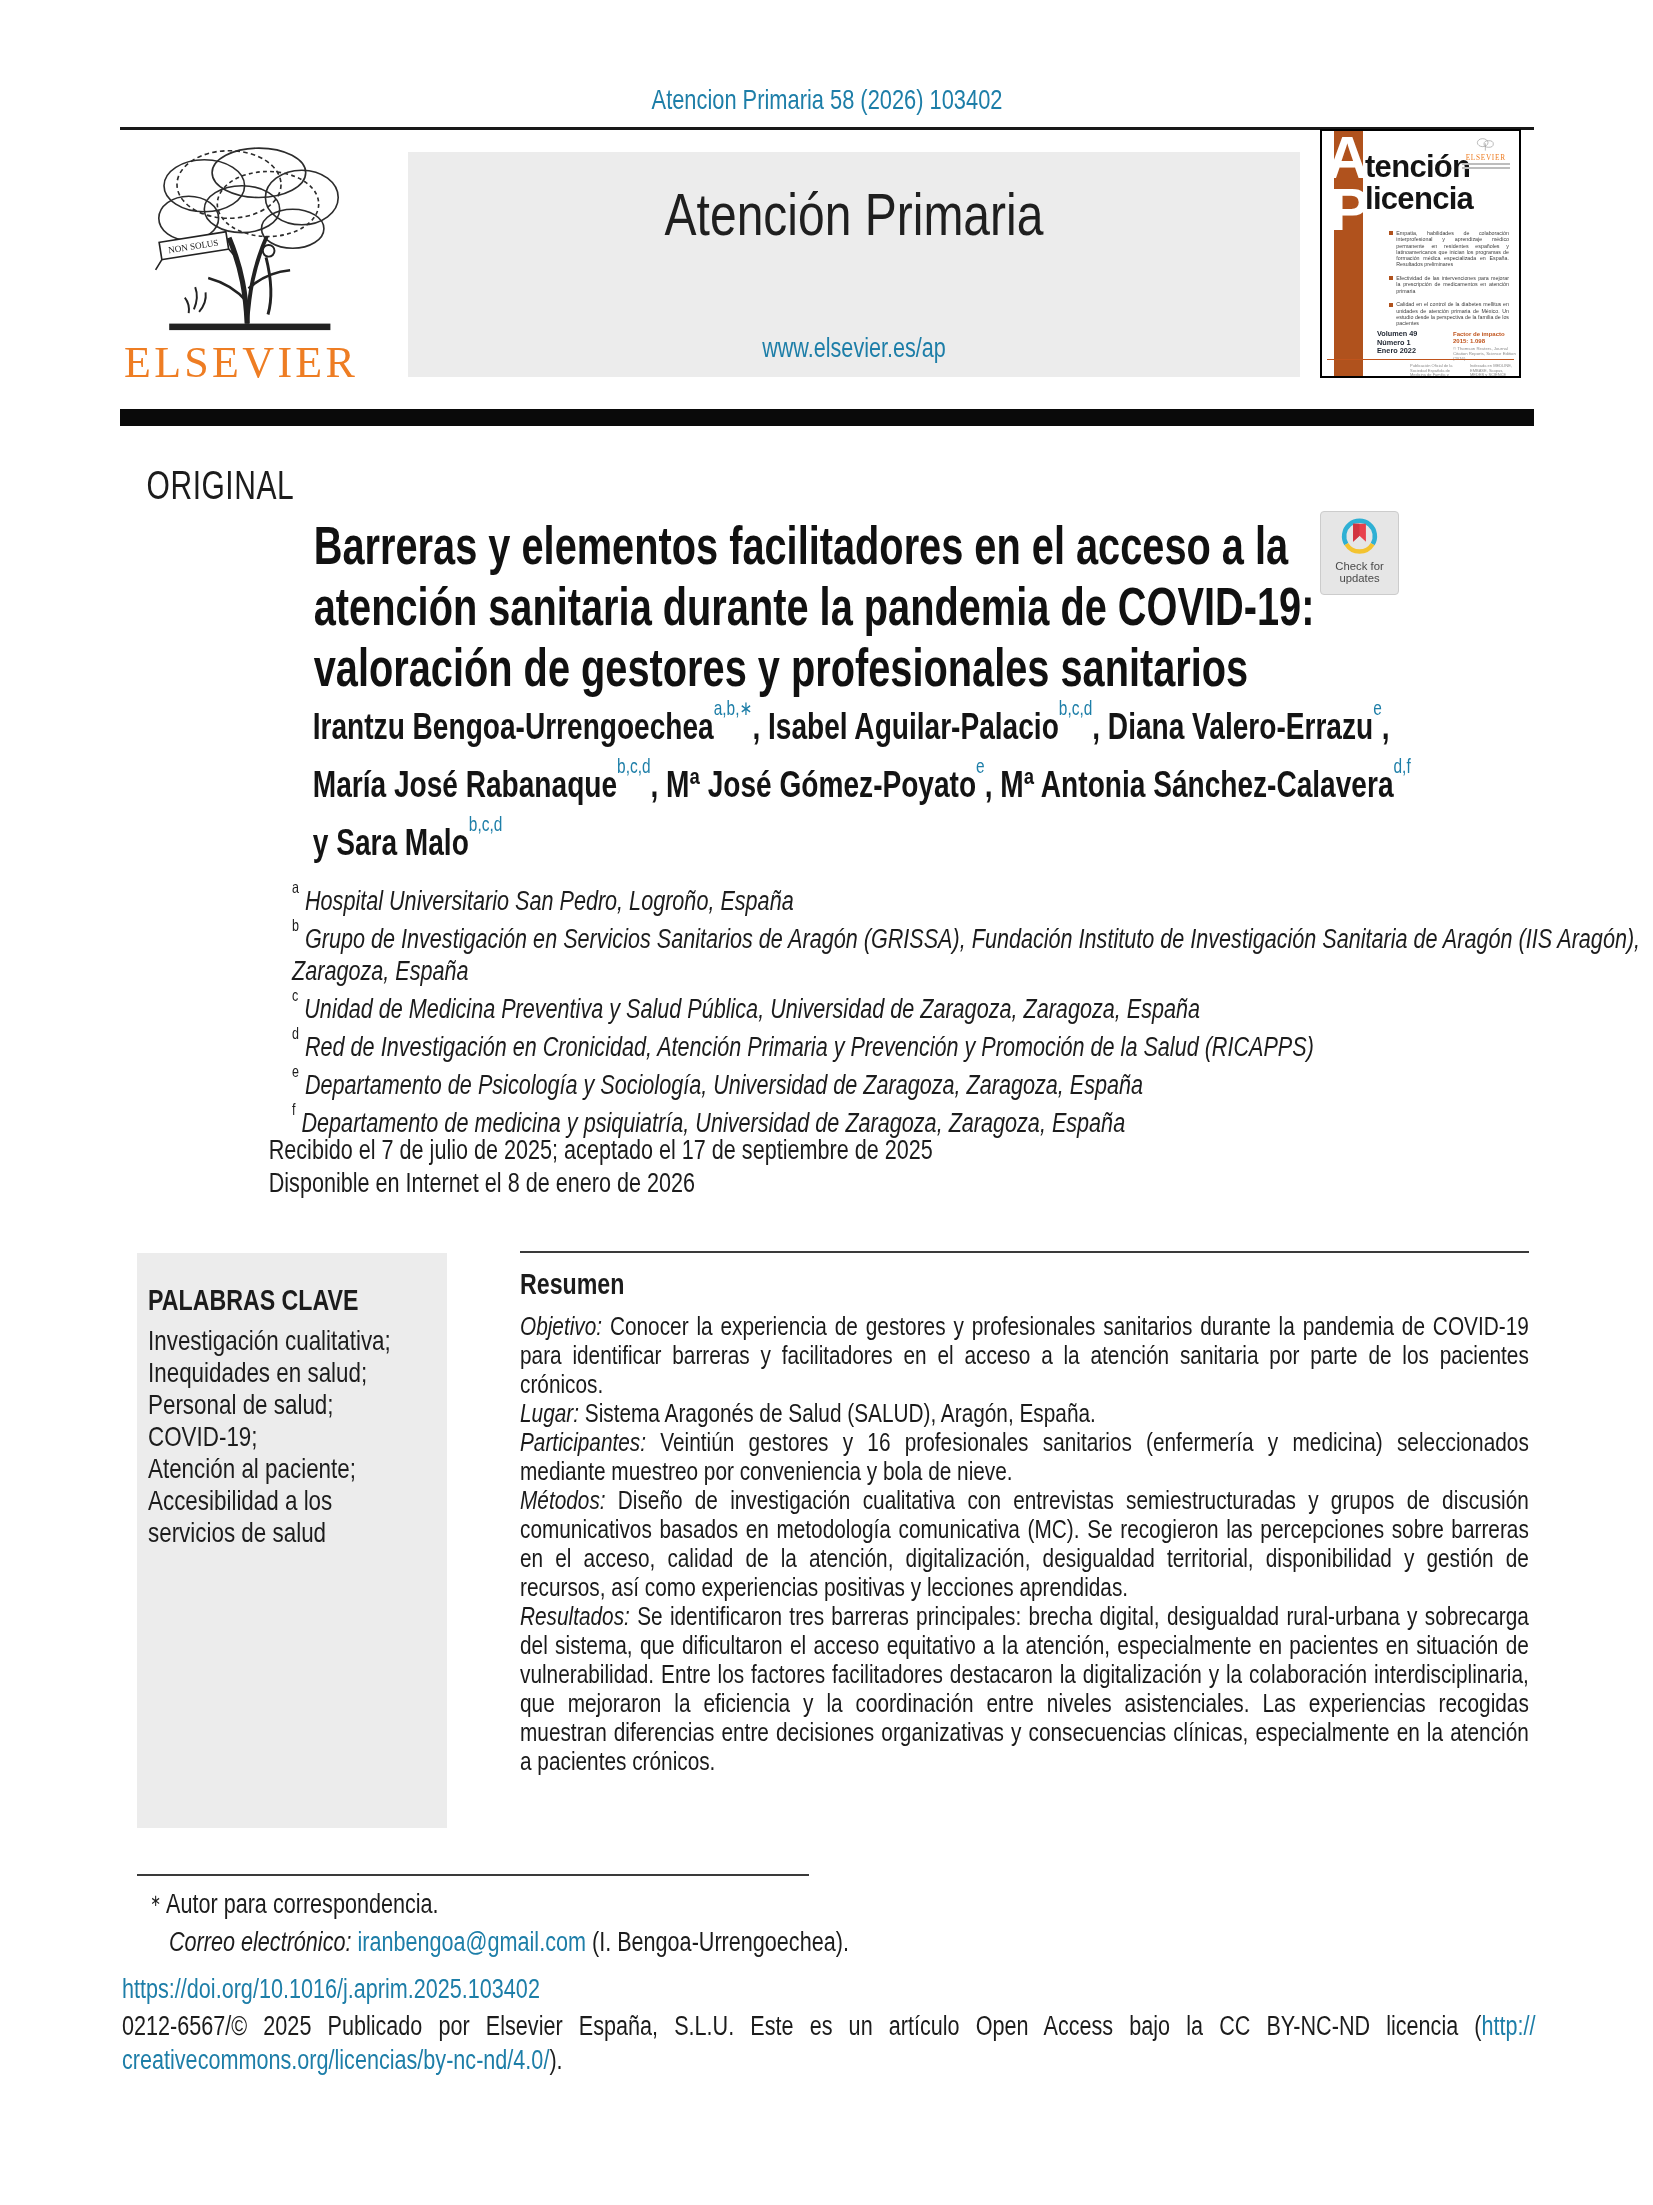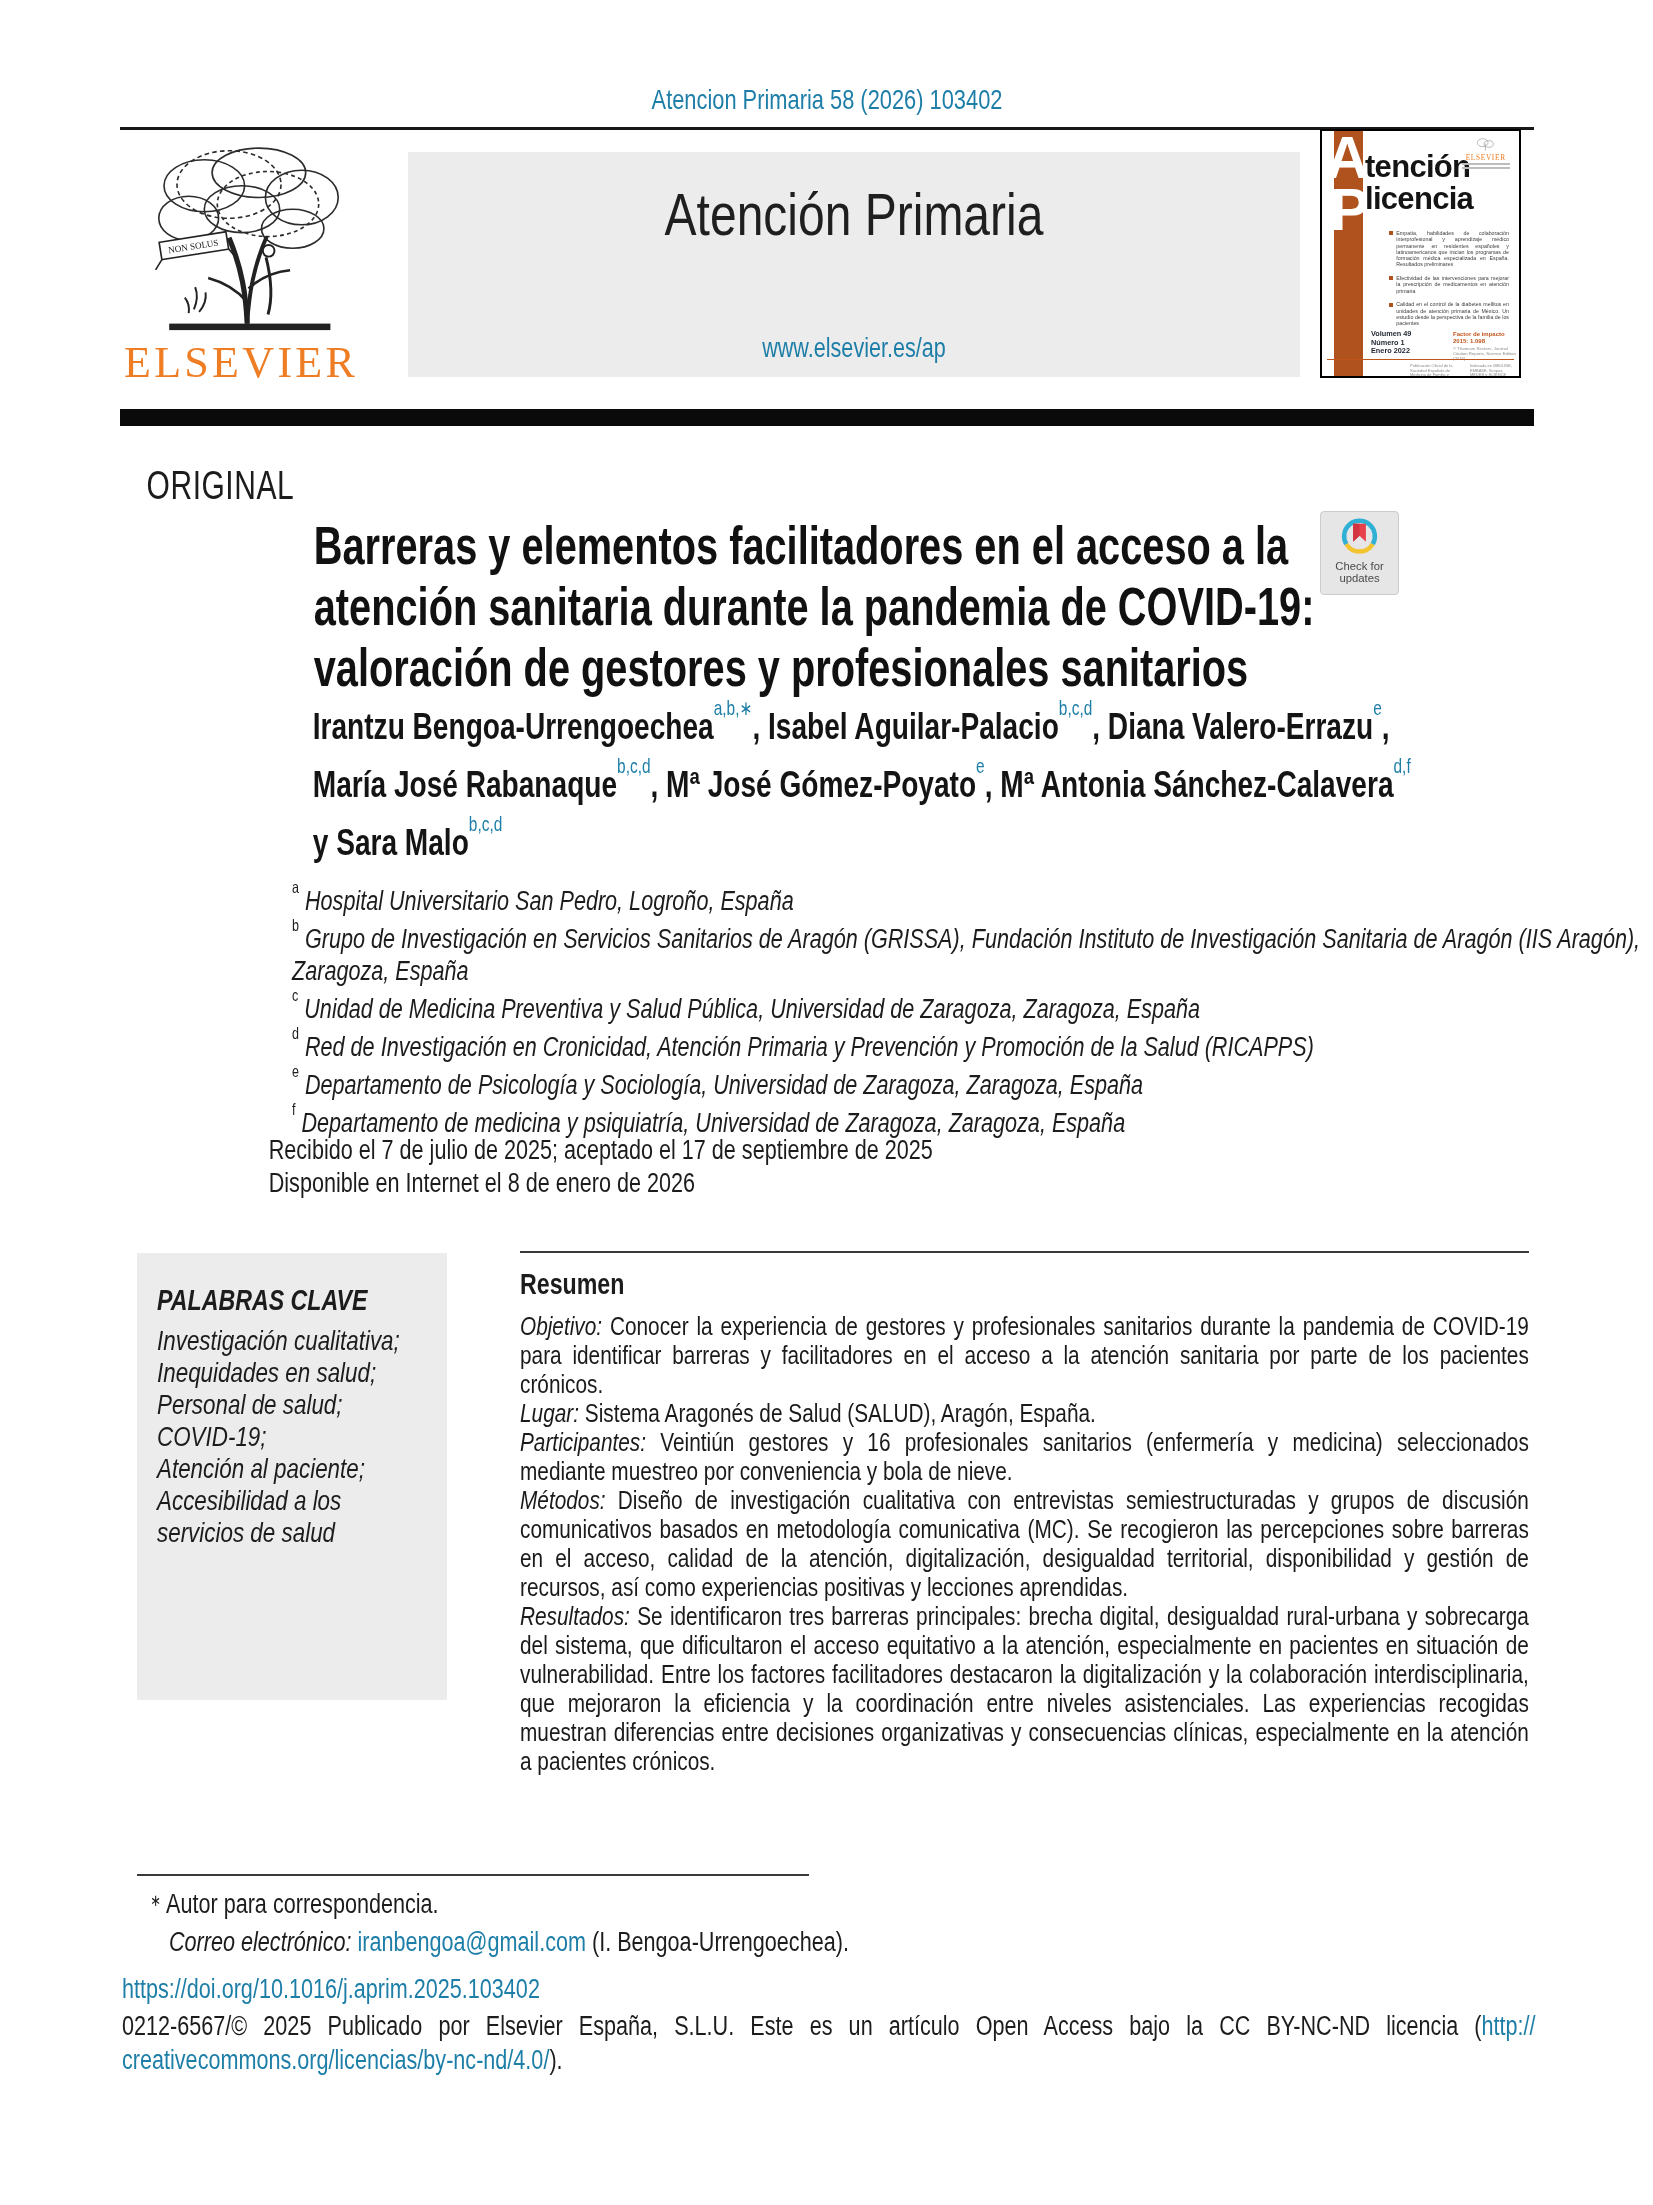--- a/index.html
+++ b/index.html
@@ -39,21 +39,21 @@
   .cov-P{position:absolute;left:8px;top:56px;font-size:59px;line-height:47px;font-weight:700;color:#fff;}
   .cov-t{position:absolute;left:43px;font-size:31px;line-height:32px;font-weight:700;color:#141414;letter-spacing:-0.7px;}
   .cov-t1{top:20px;} .cov-t2{top:52px;}
   .cov-els{position:absolute;right:5.3px;top:6.7px;width:56px;text-align:center;color:#8a8a8a;}
   .cov-els .w{font-family:"Liberation Serif",serif;color:#ee7d23;font-size:7.3px;letter-spacing:0.7px;}
   .cov-els .bar{height:2px;background:#bdbdbd;margin:1.3px 4px;}
   .cov-toc{position:absolute;left:67px;top:99px;width:120px;display:flex;flex-direction:column;gap:7.3px;}
   .cov-item{display:flex;gap:3.3px;}
   .cov-item .bullet{flex:0 0 auto;width:4px;height:4px;background:#b0521d;margin-top:1.3px;}
   .cov-item .txt{font-size:5.3px;line-height:6.3px;color:#3c3c3c;text-align:justify;}
-  .cov-vol{position:absolute;left:49px;top:199px;font-size:7.3px;line-height:8.7px;font-weight:700;color:#1d2430;}
+  .cov-vol{position:absolute;left:55px;top:199px;font-size:7.3px;line-height:8.7px;font-weight:700;color:#1d2430;}
   .cov-if{position:absolute;left:131px;top:200px;width:64px;}
   .cov-if .f1{font-size:6px;line-height:6.7px;font-weight:700;color:#c0541c;}
   .cov-if .f2{font-size:4.3px;line-height:5px;color:#8a8a8a;margin-top:1.3px;}
   .cov-rule{position:absolute;left:5.3px;right:5.3px;top:228px;height:1.3px;background:#c0541c;}
   .cov-sem{position:absolute;left:41px;top:233px;font-size:8.7px;font-weight:700;color:#1e3c7b;margin-top:36px;}
   .cov-sem .dot{display:inline-block;width:3.3px;height:3.3px;border-radius:50%;background:#ee7d23;vertical-align:top;margin:-1.3px 0.7px 0 0.7px;}
   .cov-soc{position:absolute;left:88px;top:233px;width:56px;font-size:4px;line-height:4.7px;color:#8a8a8a;}
   .cov-idx{position:absolute;left:148px;top:233px;width:48px;font-size:4px;line-height:4.7px;color:#8a8a8a;}
 
   
@@ -62,21 +62,21 @@
   #badge{left:1320px;top:511px;width:79px;height:84px;background:#e6e6e6;border:1.3px solid #cccccc;border-radius:4px;
     box-sizing:border-box;text-align:center;cursor:pointer;}
   #badge .cap{font-size:11.3px;line-height:12.7px;color:#4a4a4a;margin-top:0.7px;}
 
   #authors{left:122px;top:694px;width:1734px;font-size:36px;font-weight:700;line-height:51px;transform:scaleX(.78);color:#141414;}
   #affils{left:122px;top:879px;width:1700px;font-size:27px;font-style:italic;line-height:32px;transform:scaleX(.8);}
   #dates{left:122px;top:1134px;width:1467px;font-size:27px;line-height:33px;transform:scaleX(.8);}
 
   
   #abs-rule{left:520px;top:1251px;width:1009px;height:2px;background:#3a3a3a;}
-  #kw-box{left:137px;top:1253px;width:310px;height:447px;background:#ececec;box-sizing:border-box;padding:31px 0 0 20px;font-style:italic;}
+  #kw-box{left:137px;top:1253px;width:310px;height:575px;background:#ececec;box-sizing:border-box;padding:31px 0 0 11px;}
   #kw-inner{width:321px;transform:scaleX(.8);transform-origin:0 0;}
   #kw-heading{font-size:29px;font-weight:700;margin-bottom:8px;}
   .kw-item{font-size:28px;line-height:32px;}
   #abstract{left:520px;top:1268px;width:1261px;transform:scaleX(.8);transform-origin:0 0;}
   #abs-heading{font-size:29px;font-weight:700;margin:0 0 10.7px 0;}
   .abs-p{font-size:26px;line-height:29px;text-align:justify;color:#1a1a1a;}
   .abs-p i{font-style:italic;}
 
   
   #fn-rule{left:137px;top:1874px;width:672px;height:2px;background:#3a3a3a;}

